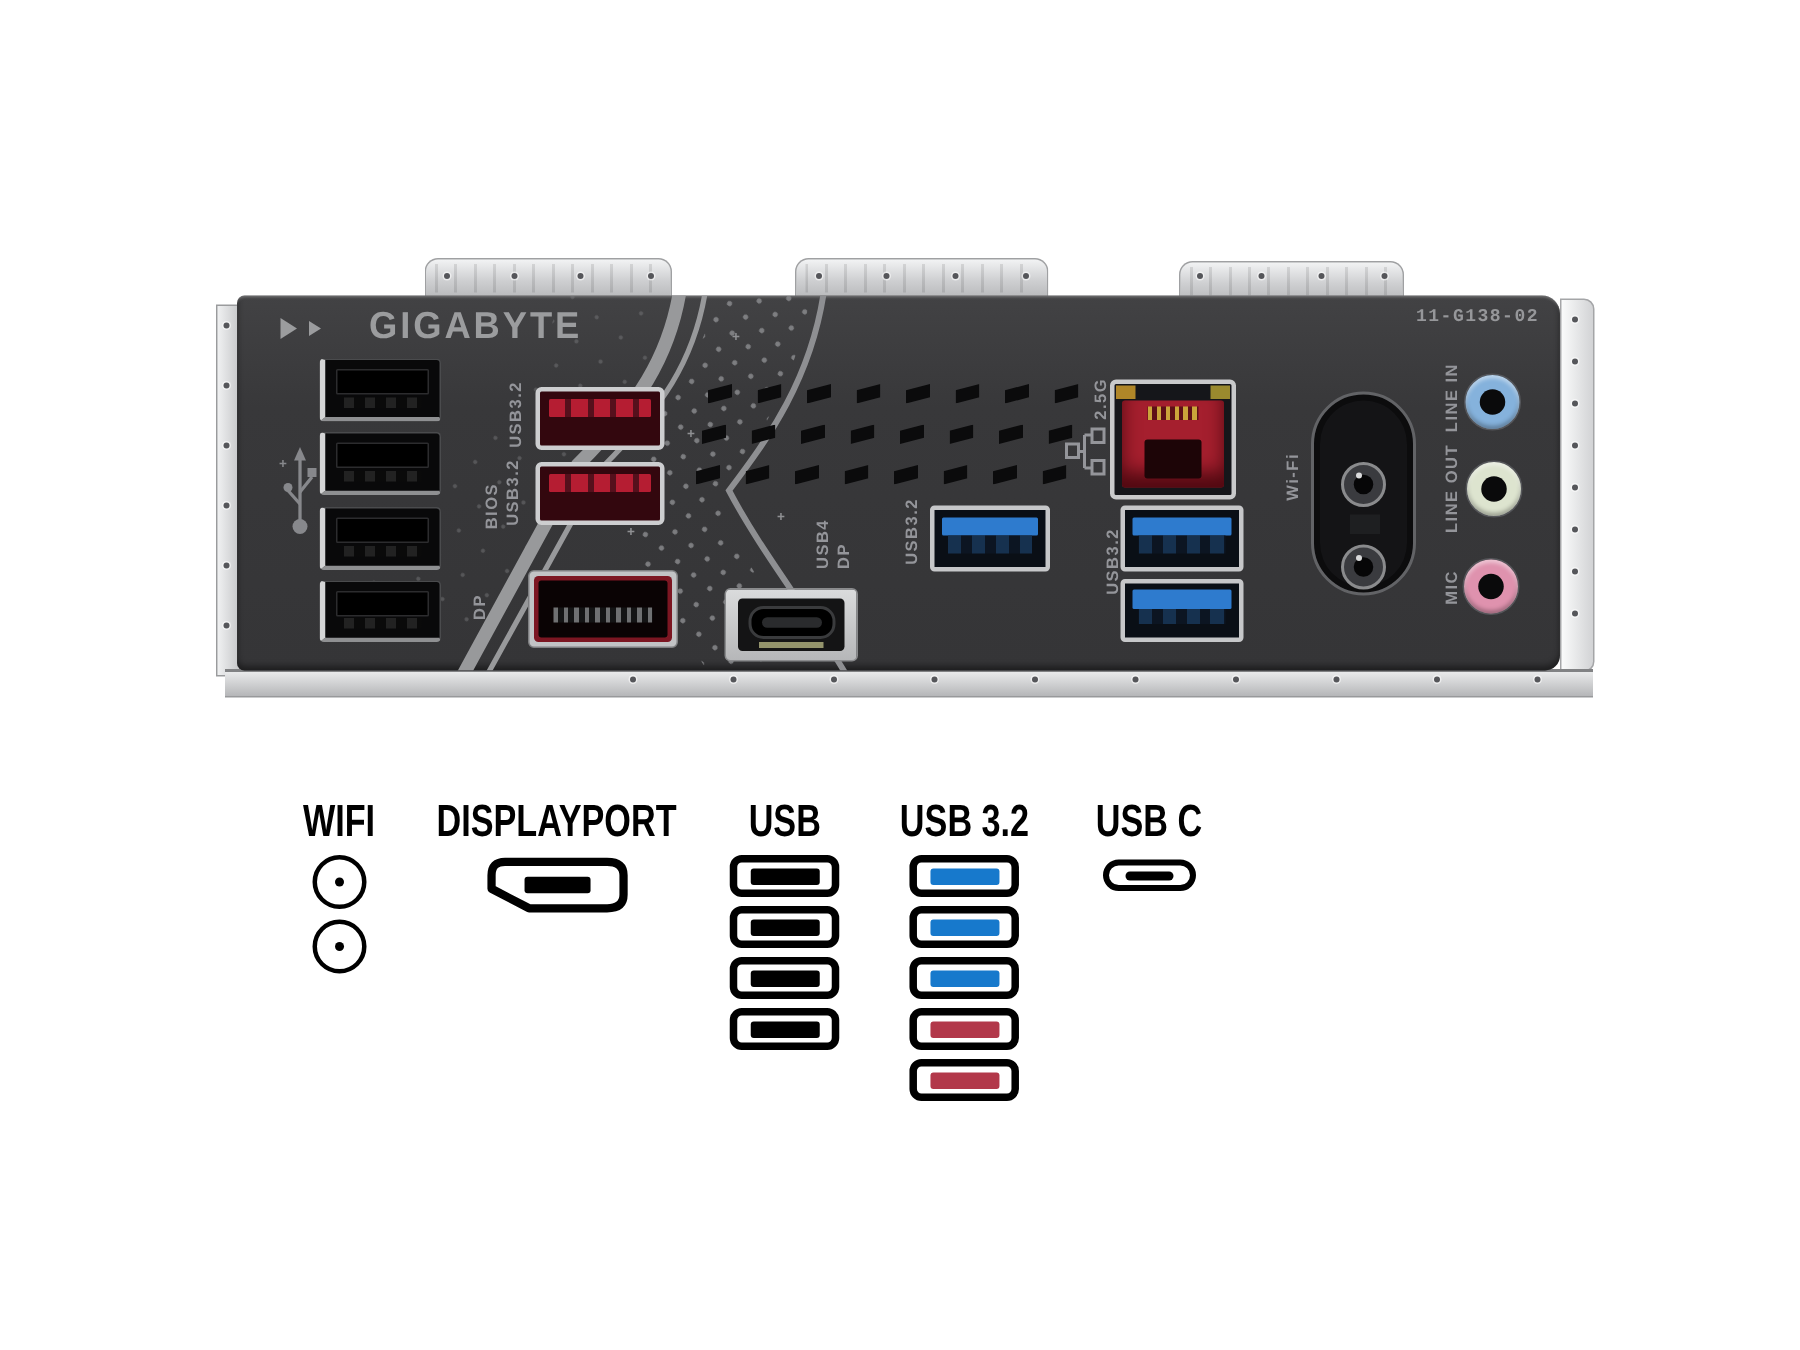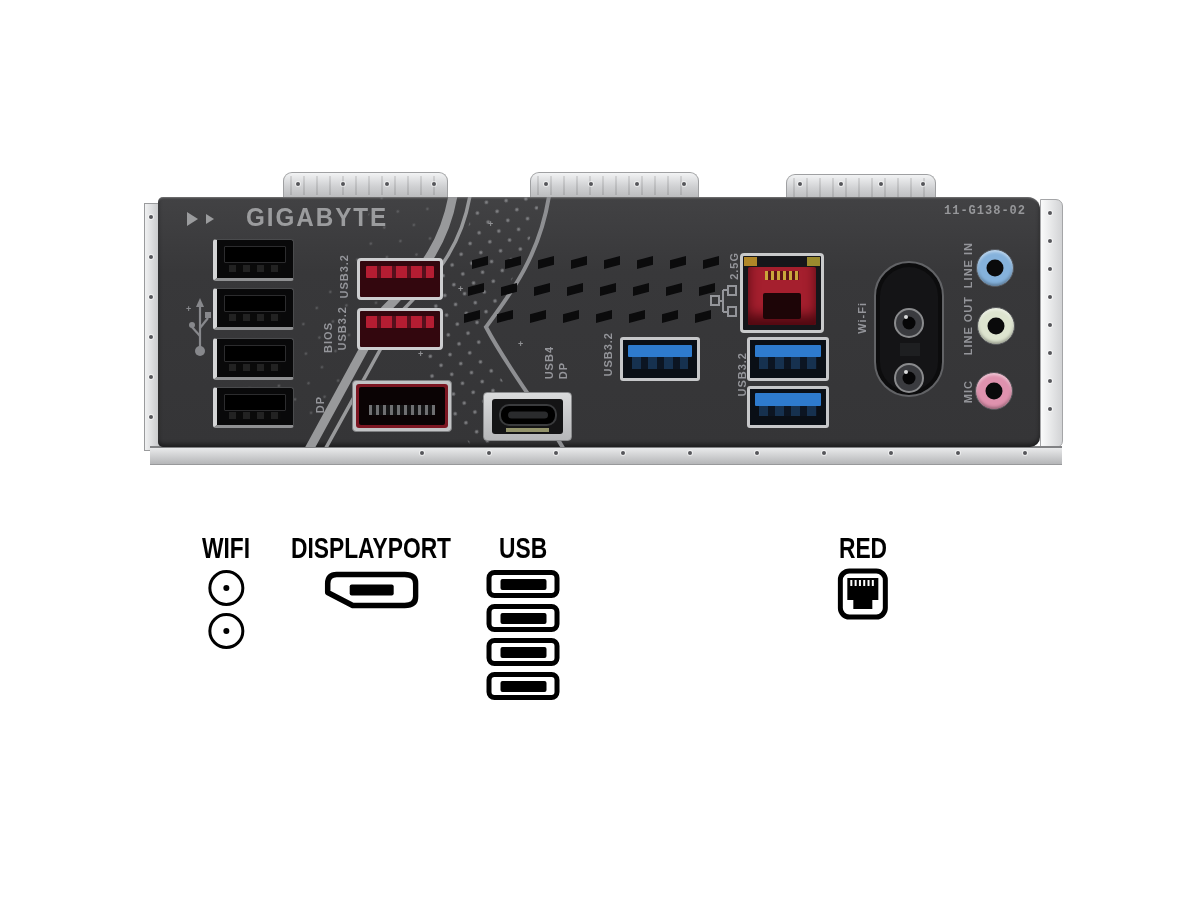--- a/index.html
+++ b/index.html
@@ -281,36 +281,46 @@
           <div class="bar" style="background: rgb(0, 0, 0);"></div>
         </div>
         <div class="usbA">
           <div class="bar" style="background: rgb(0, 0, 0);"></div>
         </div>
         <div class="usbA">
           <div class="bar" style="background: rgb(0, 0, 0);"></div>
         </div>
       </div>
     </div>
-  <div class="col" style="left:863px;">
-      <span class="lbl">RED</span>
-      <div class="stack" style="margin-top:7px;">
-        <svg width="51" height="52" viewBox="0 0 51 52">
-          <rect x="3" y="3" width="45" height="46" rx="9" fill="#fff" stroke="#000" stroke-width="5"></rect>
-          <rect x="10" y="10" width="31" height="22" fill="#000"></rect>
-          <rect x="16" y="30" width="19" height="11" fill="#000"></rect>
-          <g fill="#fff">
-            <rect x="13" y="12" width="2" height="6"></rect>
-            <rect x="17.3" y="12" width="2" height="6"></rect>
-            <rect x="21.6" y="12" width="2" height="6"></rect>
-            <rect x="25.9" y="12" width="2" height="6"></rect>
-            <rect x="30.2" y="12" width="2" height="6"></rect>
-            <rect x="34.5" y="12" width="2" height="6"></rect>
-          </g>
-        </svg>
+  <div class="col" style="left:643px;">
+      <span class="lbl">USB 3.2</span>
+      <div class="stack">
+        <div class="usbA">
+          <div class="bar" style="background: rgb(23, 121, 204);"></div>
+        </div>
+        <div class="usbA">
+          <div class="bar" style="background: rgb(23, 121, 204);"></div>
+        </div>
+        <div class="usbA">
+          <div class="bar" style="background: rgb(23, 121, 204);"></div>
+        </div>
+        <div class="usbA">
+          <div class="bar" style="background: rgb(178, 56, 74);"></div>
+        </div>
+        <div class="usbA">
+          <div class="bar" style="background: rgb(178, 56, 74);"></div>
+        </div>
+      </div>
+    </div>
+  <div class="col" style="left:766px;">
+      <span class="lbl">USB C</span>
+      <div class="stack" style="margin-top:12px;">
+        <div class="usbC">
+          <div class="bar"></div>
+        </div>
       </div>
     </div>
 
 <div class="screw" style="left: 1048px; top: 211px;"></div>
     <div class="screw" style="left: 1048px; top: 239px;"></div>
     <div class="screw" style="left: 1048px; top: 267px;"></div>
     <div class="screw" style="left: 1048px; top: 295px;"></div>
     <div class="screw" style="left: 1048px; top: 323px;"></div>
     <div class="screw" style="left: 1048px; top: 351px;"></div>
     <div class="screw" style="left: 1048px; top: 379px;"></div>

